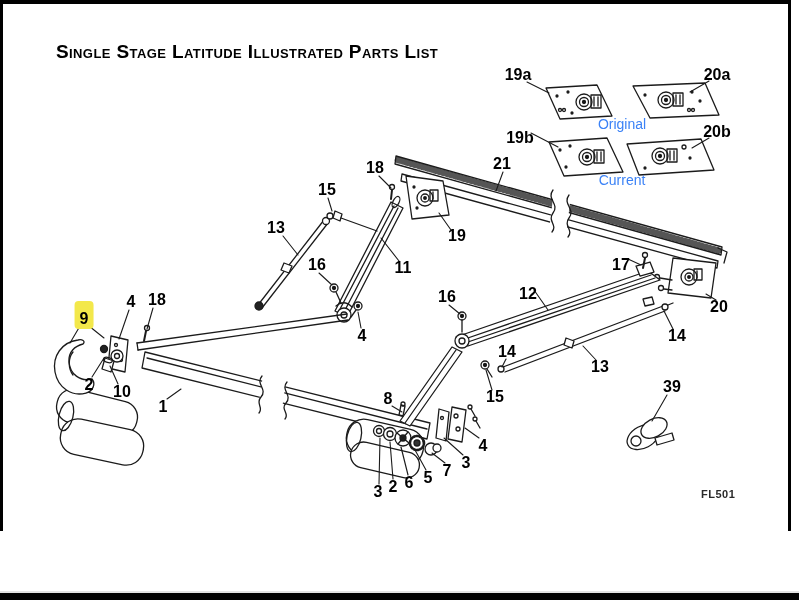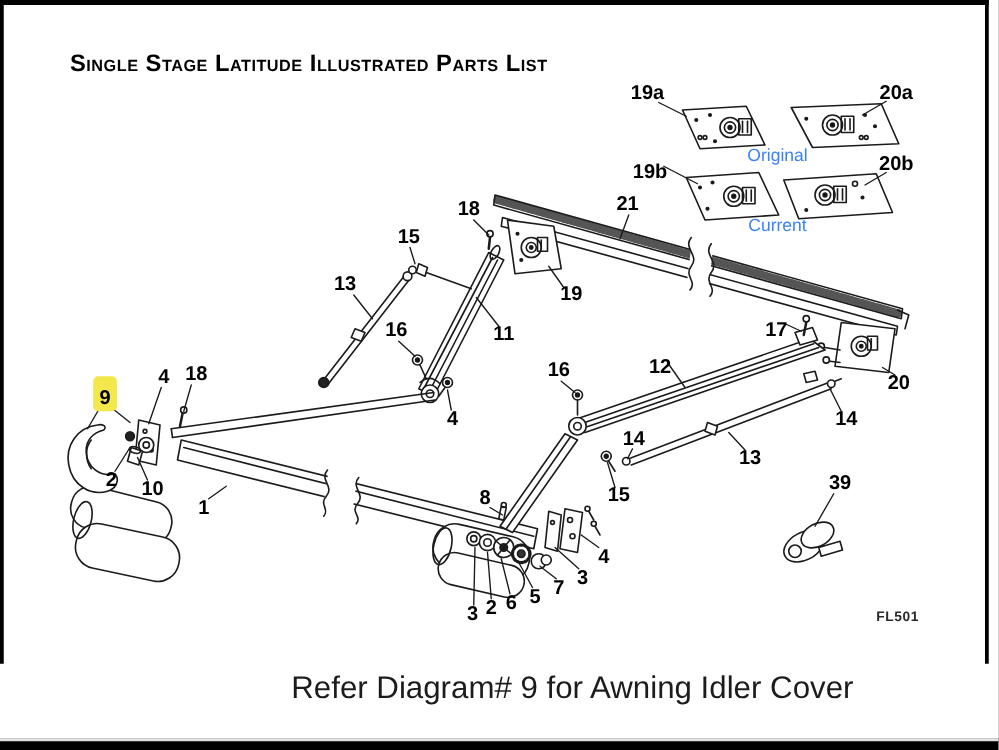--- a/index.html
+++ b/index.html
@@ -349,15 +349,14 @@
       <div class="callout" style="left: 428px; top: 478px;">5</div>
       <div class="callout" style="left: 447px; top: 471px;">7</div>
       <div class="callout" style="left: 466px; top: 463px;">3</div>
       <div class="callout" style="left: 483px; top: 446px;">4</div>
       <div class="callout" style="left: 672px; top: 387px;">39</div>
     </div>
 
   <div class="inset-label original">Original</div>
   <div class="inset-label current">Current</div>
   <div class="drawing-number">FL501</div>
-  <div class="caption">Refer Diagram# 9 for Awning Idler Cover</div>
   <div class="bottom-bar"></div>
 </div>
 
 </body></html>

